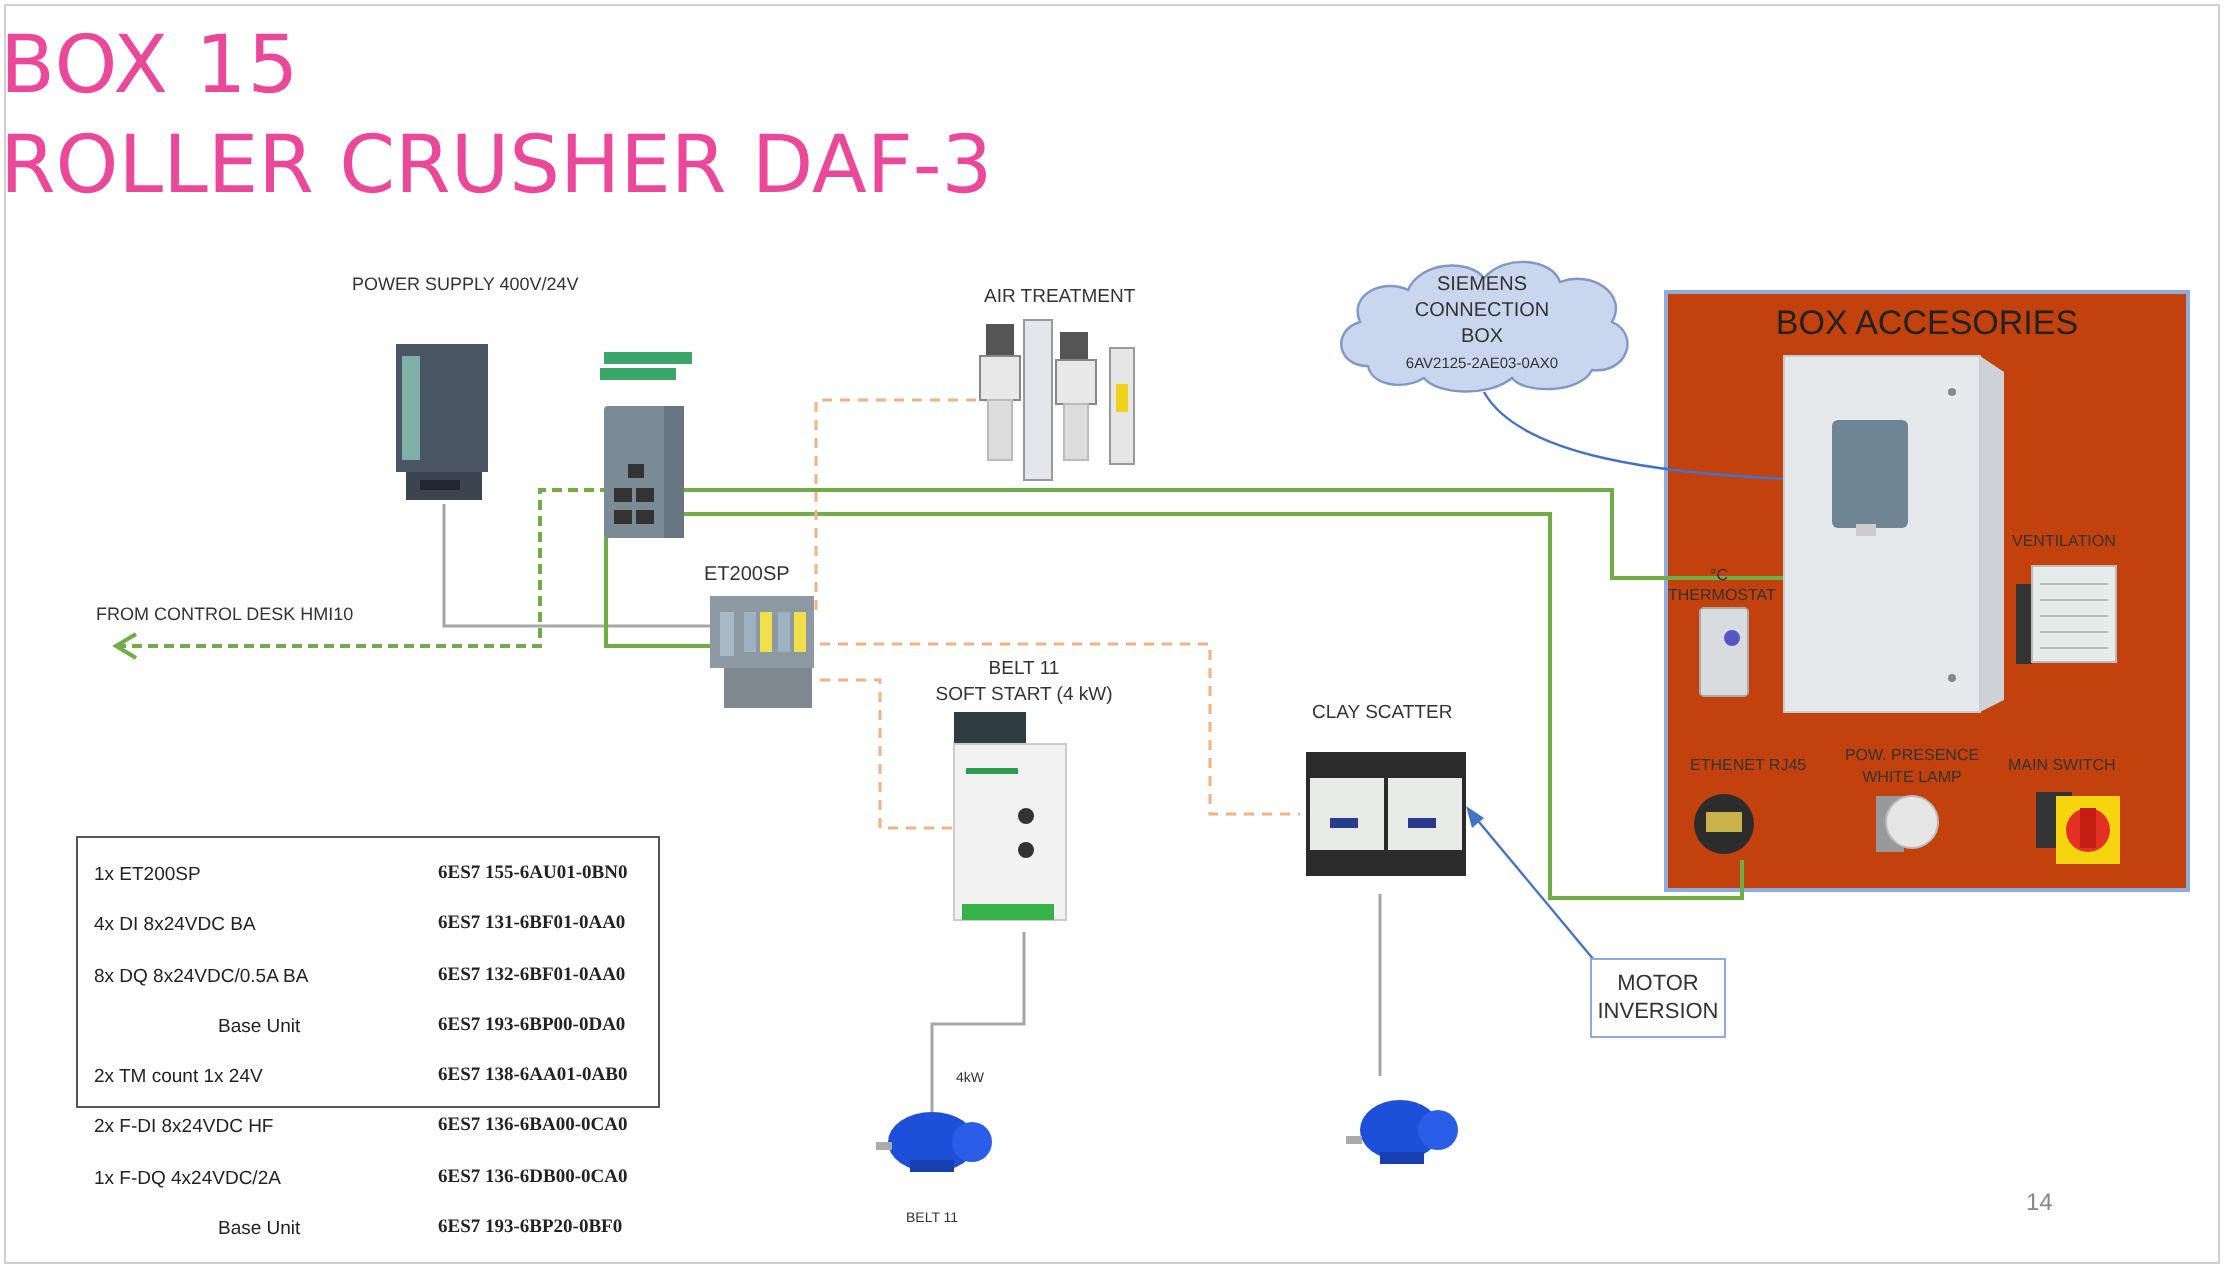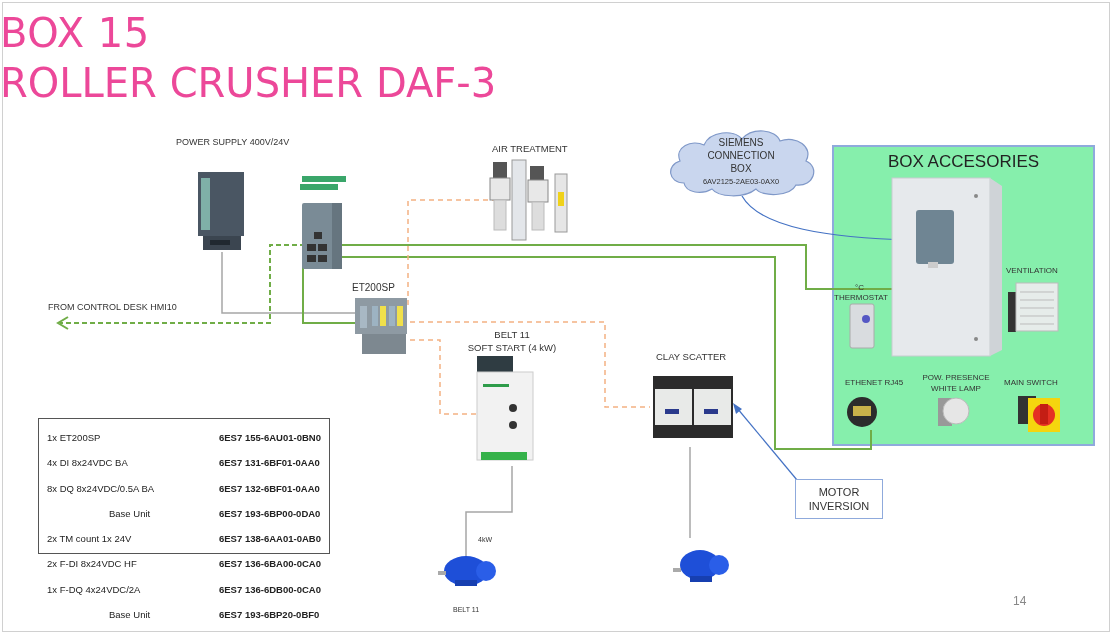--- a/index.html
+++ b/index.html
@@ -3,32 +3,32 @@
 <meta charset="utf-8">
 <style>
   html, body { margin:0; padding:0; background:#ffffff; }
   body { width:1112px; height:634px; position:relative; overflow:hidden; font-family:"Liberation Sans", sans-serif; }
   .slide { position:absolute; left:2px; top:2px; width:1106px; height:628px; border:1px solid #d0d0d0; background:#fff; }
   .title { position:absolute; left:0; width:1112px; text-align:left; color:#ec4899; font-family:"DejaVu Sans", sans-serif; font-weight:normal; }
   .t1 { top:10px; font-size:40px; letter-spacing:0.5px; }
   .t2 { top:60px; font-size:40px; }
   .lbl { position:absolute; font-size:9px; color:#333; text-align:center; white-space:nowrap; font-family:"Liberation Sans", sans-serif; }
   svg.wires { position:absolute; left:0; top:0; }
-  .box-acc { position:absolute; left:832px; top:145px; width:259px; height:297px; border:2px solid #8faadc; background:#86efac; }
+  .box-acc { position:absolute; left:832px; top:145px; width:259px; height:297px; border:2px solid #8faadc; background:#c2410c; }
   .box-acc-title { position:absolute; left:0; width:100%; top:5px; font-size:17px; color:#222; text-align:center; }
   .cloud { position:absolute; left:662px; top:125px; width:158px; height:72px; }
   .cloud-text { position:absolute; left:662px; top:136px; width:158px; text-align:center; font-size:10px; color:#333; line-height:13px; }
   .cloud-text .small { font-size:7.5px; }
   .rack { position:absolute; left:38px; top:418px; width:290px; height:134px; border:1.5px solid #555; background:#fff; }
   .rack-title { text-align:center; font-size:11px; font-weight:bold; color:#222; margin-top:6px; margin-bottom:2px; }
   .rack-row { display:flex; font-size:9.5px; line-height:13.3px; color:#222;margin-top:12px; }
   .rack-row .desc { width:172px; padding-left:8px; }
   .rack-row .desc.indent { padding-left:70px; width:110px; }
-  .rack-row .code { font-weight:bold; color:#222; }
-  .motor-inv { position:absolute; left:795px; top:479px; width:88px; height:40px; border:1.5px solid #8faadc; background:#fff; text-align:center; font-size:11px; color:#333; line-height:14px; padding-top:5px; box-sizing:border-box; }
+  .rack-row .code { font-weight:bold; color:#222;font-family:Liberation Serif, serif; }
+  .motor-inv { position:absolute; left:795px; top:479px; width:68px; height:40px; border:1.5px solid #8faadc; background:#fff; text-align:center; font-size:11px; color:#333; line-height:14px; padding-top:5px; box-sizing:border-box; }
   .pagenum { position:absolute; left:1013px; top:594px; font-size:12px; color:#888; }
 </style>
 </head>
 <body>
 
 <div class="slide"></div>
 
 <div class="title t1">BOX 15</div>
 <div class="title t2">ROLLER CRUSHER DAF-3</div>
 

